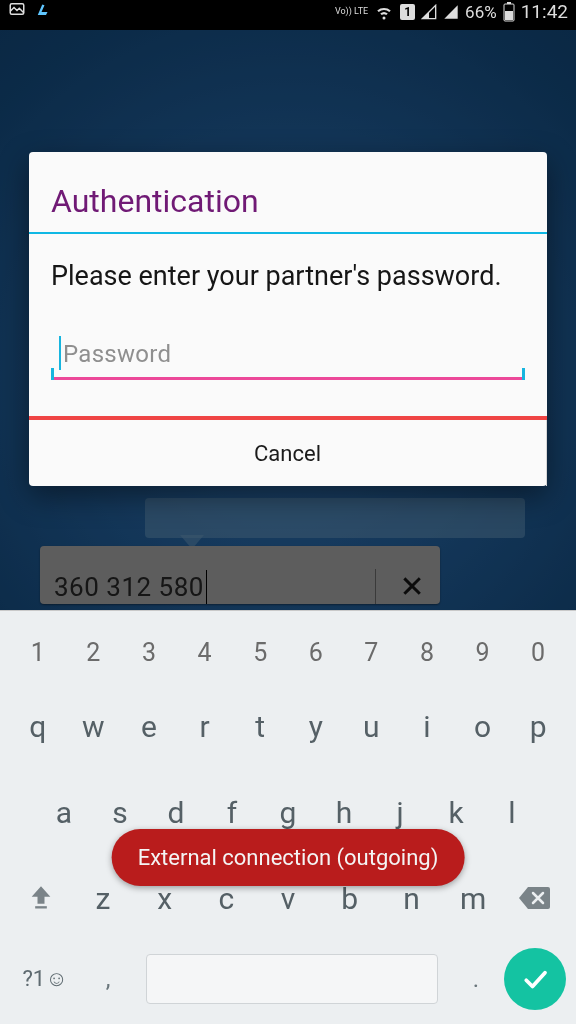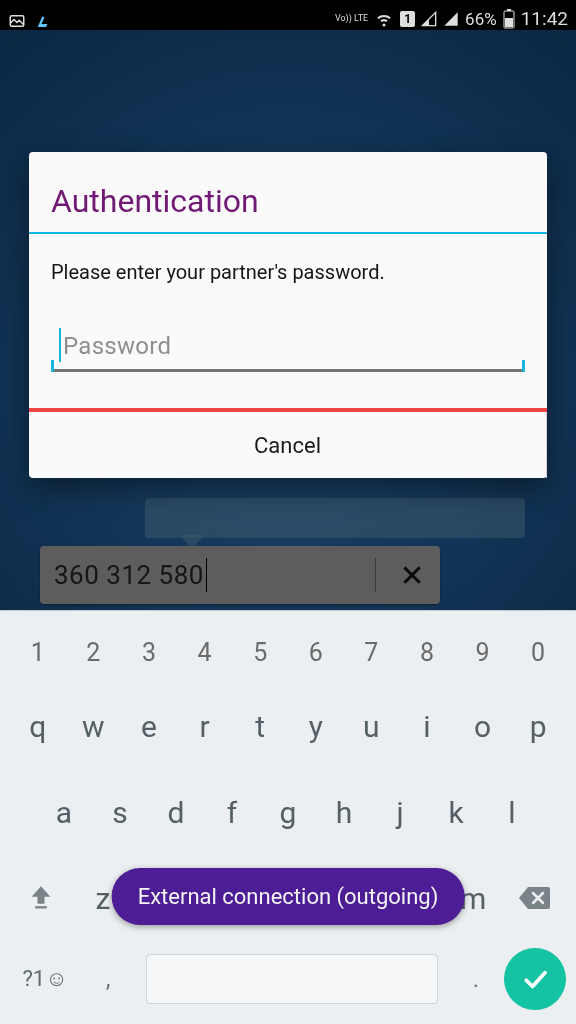--- a/index.html
+++ b/index.html
@@ -2,37 +2,37 @@
 <html><head>
 <meta charset="utf-8">
 <style>
   * { margin: 0; padding: 0; box-sizing: border-box; font-family: Roboto, Arial, sans-serif; }
   html, body { width: 576px; height: 1024px; overflow: hidden; }
   body { background: #0d3a6b; position: relative; }
 
   
   .status-bar {
     height: 30px; background: #000; color: #ddd;
-    display: flex; align-items: flex-end; justify-content: space-between;
+    display: flex; align-items: flex-start; justify-content: space-between;
     padding: 0 8px; font-size: 17px; font-weight: 400;
   }
   .status-left, .status-right { display: flex; align-items: center; gap: 8px; }
   .status-right { gap: 6px; }
   .sb-ico { display: inline-flex; align-items: center; }
 
   
   .bg-grad {
     position: absolute; inset: 30px 0 0 0;
     background: radial-gradient(circle at 50% 35%, #2e6aa8 0%, #12426f 55%, #0a2e52 100%);
   }
 
   
   .partner-row {
     position: absolute; left: 40px; top: 546px; width: 400px; height: 58px;
-    background: #8f8f8f; border-radius: 4px; display: flex; align-items: center;
+    background: #8f8f8f; border-radius: 4px; display: flex; align-items: flex-end;
     box-shadow: 0 1px 2px rgba(0,0,0,.4);
     gap: 8px;
   }
   .partner-input {
     flex: 1; padding: 0 14px; font-size: 26px; color: #222; letter-spacing: 0.5px;
     display: flex; align-items: center;
   }
   .partner-input .caret {
     display:inline-block; width:1px; height:34px; background:#000; margin-left:2px;
   }
@@ -55,23 +55,23 @@
   }
   .dialog {
     position:absolute; left:29px; top:152px; width:518px;
     background:#fafafa; border-radius:4px; box-shadow:0 10px 30px rgba(0,0,0,.45);
   }
   .dialog-header {
     padding: 30px 22px 12px; font-size:32px; font-weight:400; color:#701a75;
   }
   .dialog-header-divider { height:2px; background:#0fb8e4; margin: 0 0 0 0; }
   .dialog-body { padding: 26px 22px 10px; }
-  .dialog-msg { font-size:20px; color:#161616; }
+  .dialog-msg { font-size:27px; color:#161616; }
   .pw-field {
-    margin-top:42px; position:relative; height:46px; border-bottom:3px solid #737373;
+    margin-top:42px; position:relative; height:46px; border-bottom:3px solid #ec4899;
   }
   .pw-field::before, .pw-field::after {
     content:""; position:absolute; bottom:-3px; width:3px; height:12px; background:#17b5df;
   }
   .pw-field::before { left:0; }
   .pw-field::after { right:0; }
   .pw-caret { position:absolute; left:8px; top:2px; width:2px; height:34px; background:#17b5df; }
   .pw-placeholder { position:absolute; left:12px; top:6px; font-size:24px; color:#8f8f8f; letter-spacing:.3px; }
   .dialog-body-pad { height:26px; }
   .dialog-buttons {
@@ -111,23 +111,23 @@
     border:1px solid #d0d4d7; border-radius:4px;
   }
   .enter {
     width:62px; height:62px; border-radius:50%; background:#14c3a2;
     display:flex; align-items:center; justify-content:center;
   }
 
   
   .toast {
     position:absolute; left:50%; transform:translateX(-50%); top:829px;
-    background:#4c1d95; color:#f4f4f4; font-size:22px;
+    background:#b91c1c; color:#f4f4f4; font-size:22px;
     padding:16px 26px; border-radius:40px; white-space:nowrap;
-    box-shadow:0 2px 6px rgba(0,0,0,.35); z-index:80;margin-top:39px;
+    box-shadow:0 2px 6px rgba(0,0,0,.35); z-index:80;
   }
 </style>
 </head>
 <body>
 
 <div class="status-bar">
   <div class="status-left">
     <span class="sb-ico">
       <svg width="18" height="18" viewBox="0 0 24 24" fill="none" stroke="#ddd" stroke-width="2">
           <rect x="3" y="5" width="18" height="14" rx="2"></rect>

